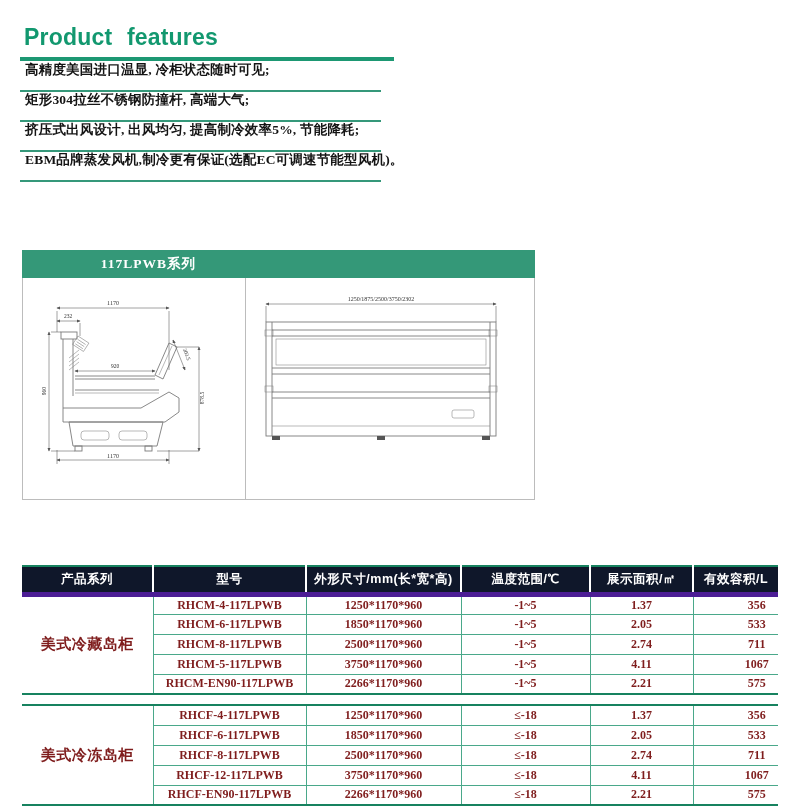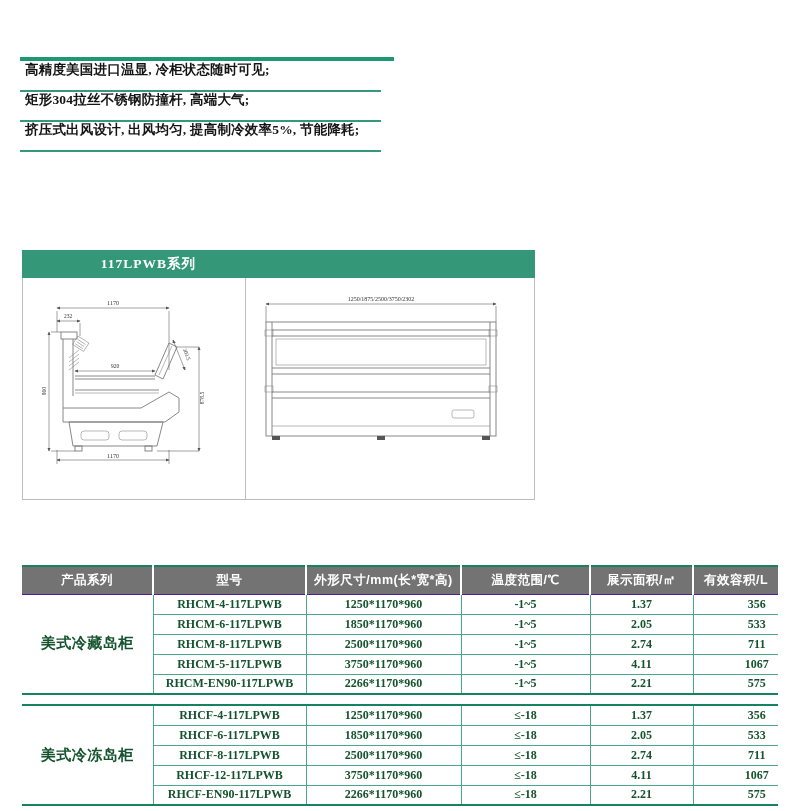--- a/index.html
+++ b/index.html
@@ -31,42 +31,44 @@
   .struct-thin { stroke:#8a8a8a; stroke-width:.6; fill:none; }
   .dim { stroke:#555; stroke-width:.55; fill:none; }
   .foot { fill:#555; stroke:none; }
 
   
   .spec { position:absolute; left:22px; top:565px; width:756px; }
   .spec table { border-collapse:collapse; table-layout:fixed; width:756px; }
   .spec col.c1{width:131px}.spec col.c2{width:153px}.spec col.c3{width:155px}
   .spec col.c4{width:129px}.spec col.c5{width:103px}.spec col.c6{width:85px}
   .grp { border-top:2px solid #17825f; border-bottom:2px solid #17825f; }
-  .spec thead th { background:#737373; color:#fff; height:28px; font-family:"Liberation Sans",sans-serif;
+  .spec thead th { background:#0f172a; color:#fff; height:28px; font-family:"Liberation Sans",sans-serif;
                    font-weight:700; font-size:12.5px; border-right:2px solid #fff; letter-spacing:.5px;
-                   border-bottom:1px solid #4c1d95; }
+                   border-bottom:5px solid #4c1d95; }
   .spec thead th:last-child { border-right:none; }
   .spec td { height:20px; text-align:center; vertical-align:middle; font-weight:700; font-size:12px;
-             color:#14532d; border-top:1px solid #4aa88a; border-right:1px solid #4aa88a; }
+             color:#7f1d1d; border-top:1px solid #4aa88a; border-right:1px solid #4aa88a; }
   .spec td:last-child { border-right:none;padding-left:42px; }
   .spec tbody tr:first-child td { border-top:none; }
   .spec td.series-cell { font-size:15px; letter-spacing:.5px; }
   .gap { height:9px; }
 </style>
 </head>
 <body>
 
 <div class="page">
 
+  <h1 class="page-title">Product  features</h1>
   <div class="title-rule"></div>
 
   <ul class="features">
     <li>高精度美国进口温显, 冷柜状态随时可见;</li>
     <li>矩形304拉丝不锈钢防撞杆, 高端大气;</li>
     <li>挤压式出风设计, 出风均匀, 提高制冷效率5%, 节能降耗;</li>
+    <li>EBM品牌蒸发风机,制冷更有保证(选配EC可调速节能型风机)。</li>
   </ul>
 
   <div class="panels">
 
     <div class="panel panel-left">
       <div class="panel-header">117LPWB系列</div>
       <div class="panel-body">
         <svg width="211" height="220" viewBox="0 0 211 220">
           <defs>
             <marker id="ar1" markerWidth="7" markerHeight="6" refX="6" refY="3" orient="auto-start-reverse">

